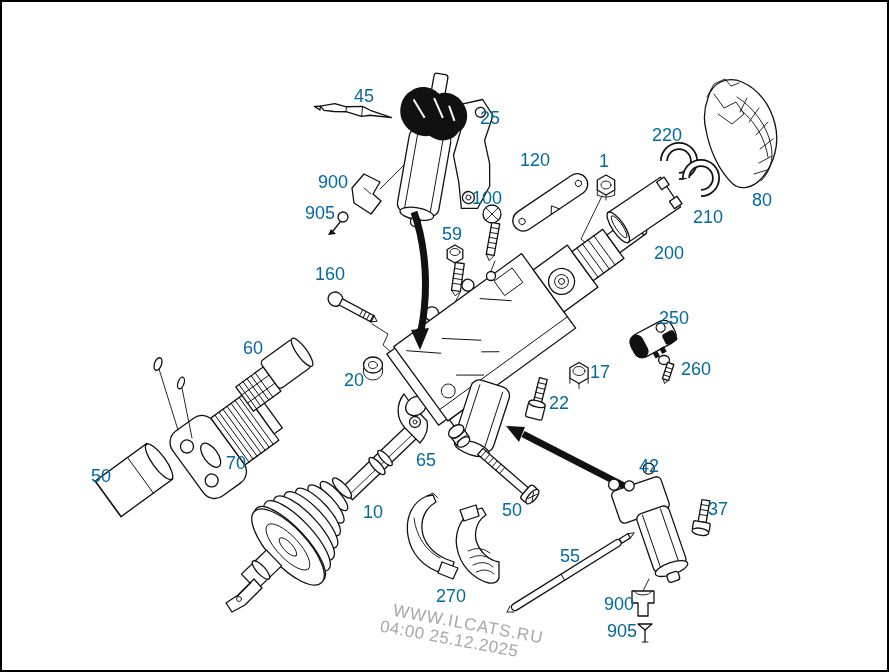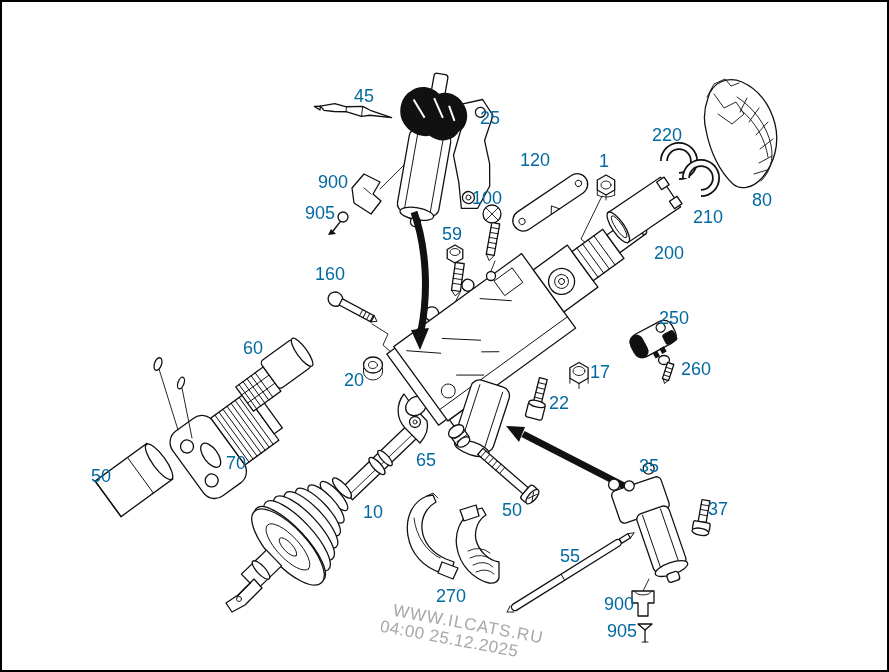--- a/index.html
+++ b/index.html
@@ -360,21 +360,21 @@
 <div class="part-label" style="left:598px;top:370px">17</div>
 <div class="part-label" style="left:557px;top:401px">22</div>
 <div class="part-label" style="left:352px;top:378px">20</div>
 <div class="part-label" style="left:251px;top:346px">60</div>
 <div class="part-label" style="left:234px;top:461px">70</div>
 <div class="part-label" style="left:99px;top:474px">50</div>
 <div class="part-label" style="left:371px;top:510px">10</div>
 <div class="part-label" style="left:424px;top:458px">65</div>
 <div class="part-label" style="left:510px;top:508px">50</div>
 <div class="part-label" style="left:449px;top:594px">270</div>
-<div class="part-label" style="left:647px;top:464px">35</div>
+<div class="part-label" style="left:647px;top:464px">42</div>
 <div class="part-label" style="left:716px;top:507px">37</div>
 <div class="part-label" style="left:568px;top:554px">55</div>
 <div class="part-label" style="left:617px;top:602px">900</div>
 <div class="part-label" style="left:620px;top:629px">905</div>
 
 <div class="watermark">
   <div class="wm1">WWW.ILCATS.RU</div>
   <div class="wm2">04:00 25.12.2025</div>
 </div>
 

